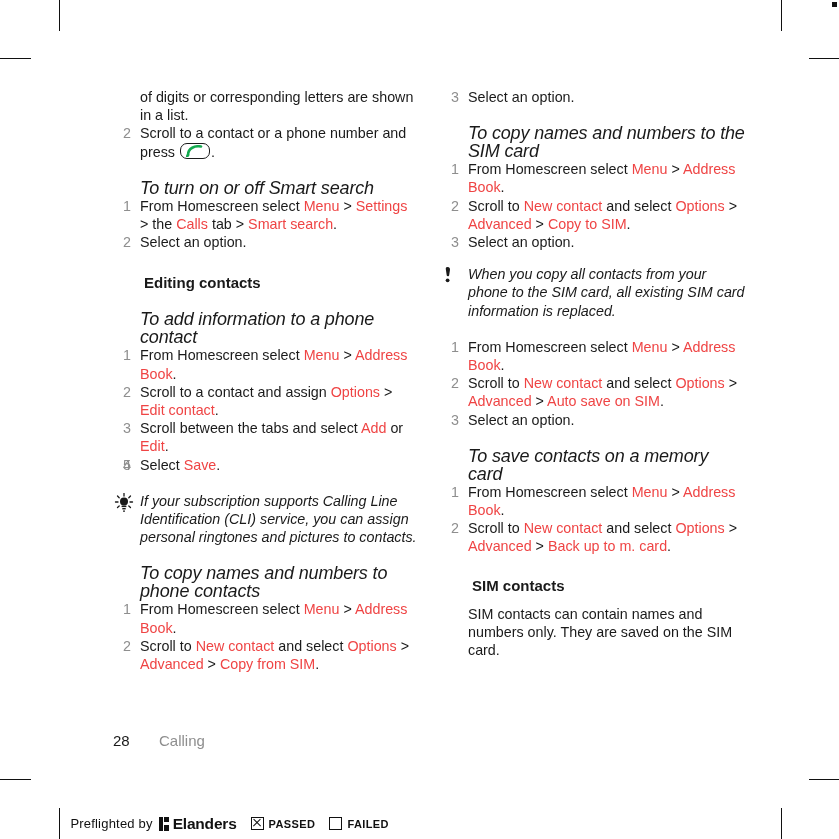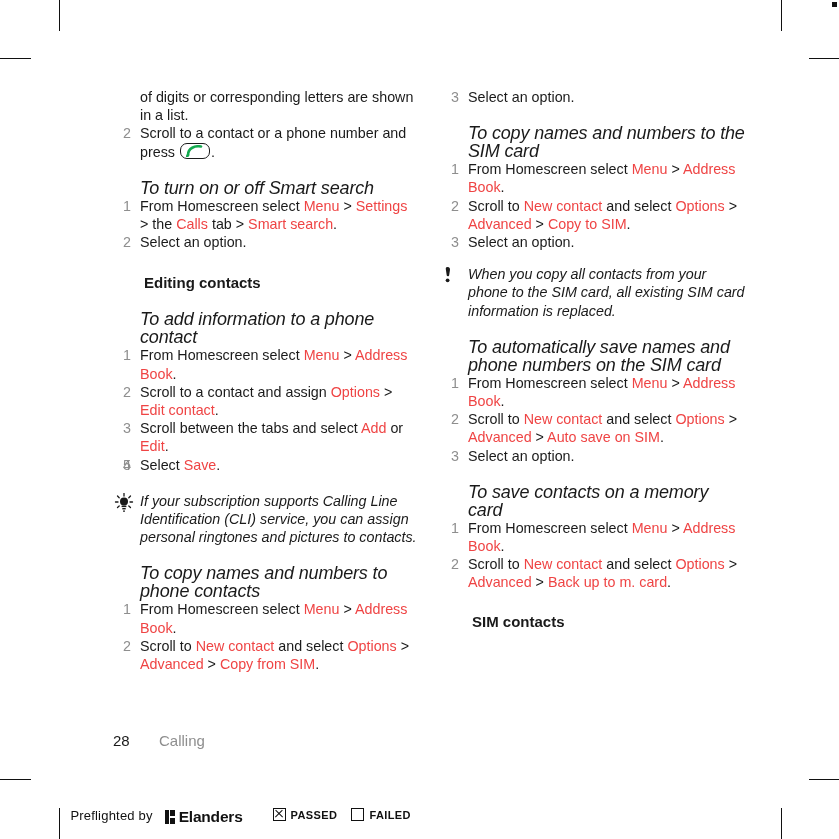--- a/index.html
+++ b/index.html
@@ -147,36 +147,36 @@
   }
   .footer .chapter { color: #8e8e8e; }
 
   
   .preflight {
     position: absolute;
     left: 59px;
     top: 808px;
     height: 31px;
     display: flex;
-    align-items: flex-start;
+    align-items: center;
     font-size: 13px;
     color: #111;
   }
   .preflight .rule {
     width: 1.4px;
     height: 31px;
     background: #111;
     margin-right: 10px;
   }
   .preflight .pf-text { letter-spacing: 0.2px; }
   .preflight .brand {
     font-weight: bold;
     font-size: 15.5px;
     letter-spacing: -0.2px;
-    margin-left: 12px;
+    margin-left: 6px;
     display: flex;
     align-items: center;
   }
   .preflight .brand-mark {
     display: inline-block;
     width: 11px;
     height: 14px;
     margin-right: 3px;
     position: relative;
   }
@@ -184,21 +184,21 @@
     position: absolute;
     background: #111;
     display: block;
   }
   .preflight .brand-mark i.b1 { left: 0;   top: 0;   width: 4px; height: 14px; }
   .preflight .brand-mark i.b2 { left: 5.5px; top: 0;   width: 5px; height: 5.5px; }
   .preflight .brand-mark i.b3 { left: 5.5px; top: 8px; width: 5px; height: 6px; }
   .preflight .status {
     display: flex;
     align-items: center;
-    margin-left: 30px;
+    margin-left: 14px;
     font-weight: bold;
     font-size: 11px;
     letter-spacing: 0.4px;
   }
   .preflight .status + .status { margin-left: 14px; }
   .preflight .box {
     width: 11px;
     height: 11px;
     border: 1.4px solid #111;
     margin-right: 5px;
@@ -368,21 +368,20 @@
           <svg width="22" height="20" viewBox="0 0 22 20">
             <path d="M6.5 1 C8.6 1, 9.3 2.4, 8.9 4.6 L8.1 9.6 C7.95 10.6, 5.9 10.6, 5.75 9.6 L5 4.6 C4.65 2.4, 4.4 1, 6.5 1 Z" fill="#1a1a1a"></path>
             <circle cx="6.6" cy="14.3" r="1.9" fill="#1a1a1a"></circle>
           </svg>
         </span>
         <span>When you copy all contacts from your phone to the SIM card, all existing SIM card information is replaced.</span>
       </div>
 
       <div class="sp-18"></div>
 
-      <h3 class="h-task">To automatically save names and phone numbers on the SIM card</h3>
 
       <ol class="steps">
         <li>
           <span class="num">1</span>
           <span><span>From Homescreen select </span><span class="ui">Menu</span><span class="sep"> &gt; </span><span class="ui">Address Book</span><span>.</span></span>
         </li>
         <li>
           <span class="num">2</span>
           <span><span>Scroll to </span><span class="ui">New contact</span><span> and select </span><span class="ui">Options</span><span class="sep"> &gt; </span><span class="ui">Advanced</span><span class="sep"> &gt; </span><span class="ui">Auto save on SIM</span><span>.</span></span>
         </li>
@@ -406,20 +405,21 @@
           <span><span>Scroll to </span><span class="ui">New contact</span><span> and select </span><span class="ui">Options</span><span class="sep"> &gt; </span><span class="ui">Advanced</span><span class="sep"> &gt; </span><span class="ui">Back up to m. card</span><span>.</span></span>
         </li>
       </ol>
 
       <div class="sp-16"></div>
 
       <h2 class="h-section">SIM contacts</h2>
 
       <div class="sp-6"></div>
 
+      <p class="body-text">SIM contacts can contain names and numbers only. They are saved on the SIM card.</p>
 
     </div>
 
   </div>
 
   <div class="footer">
     <span class="pagenum">28</span><span class="chapter">Calling</span>
   </div>
 
 </div>

